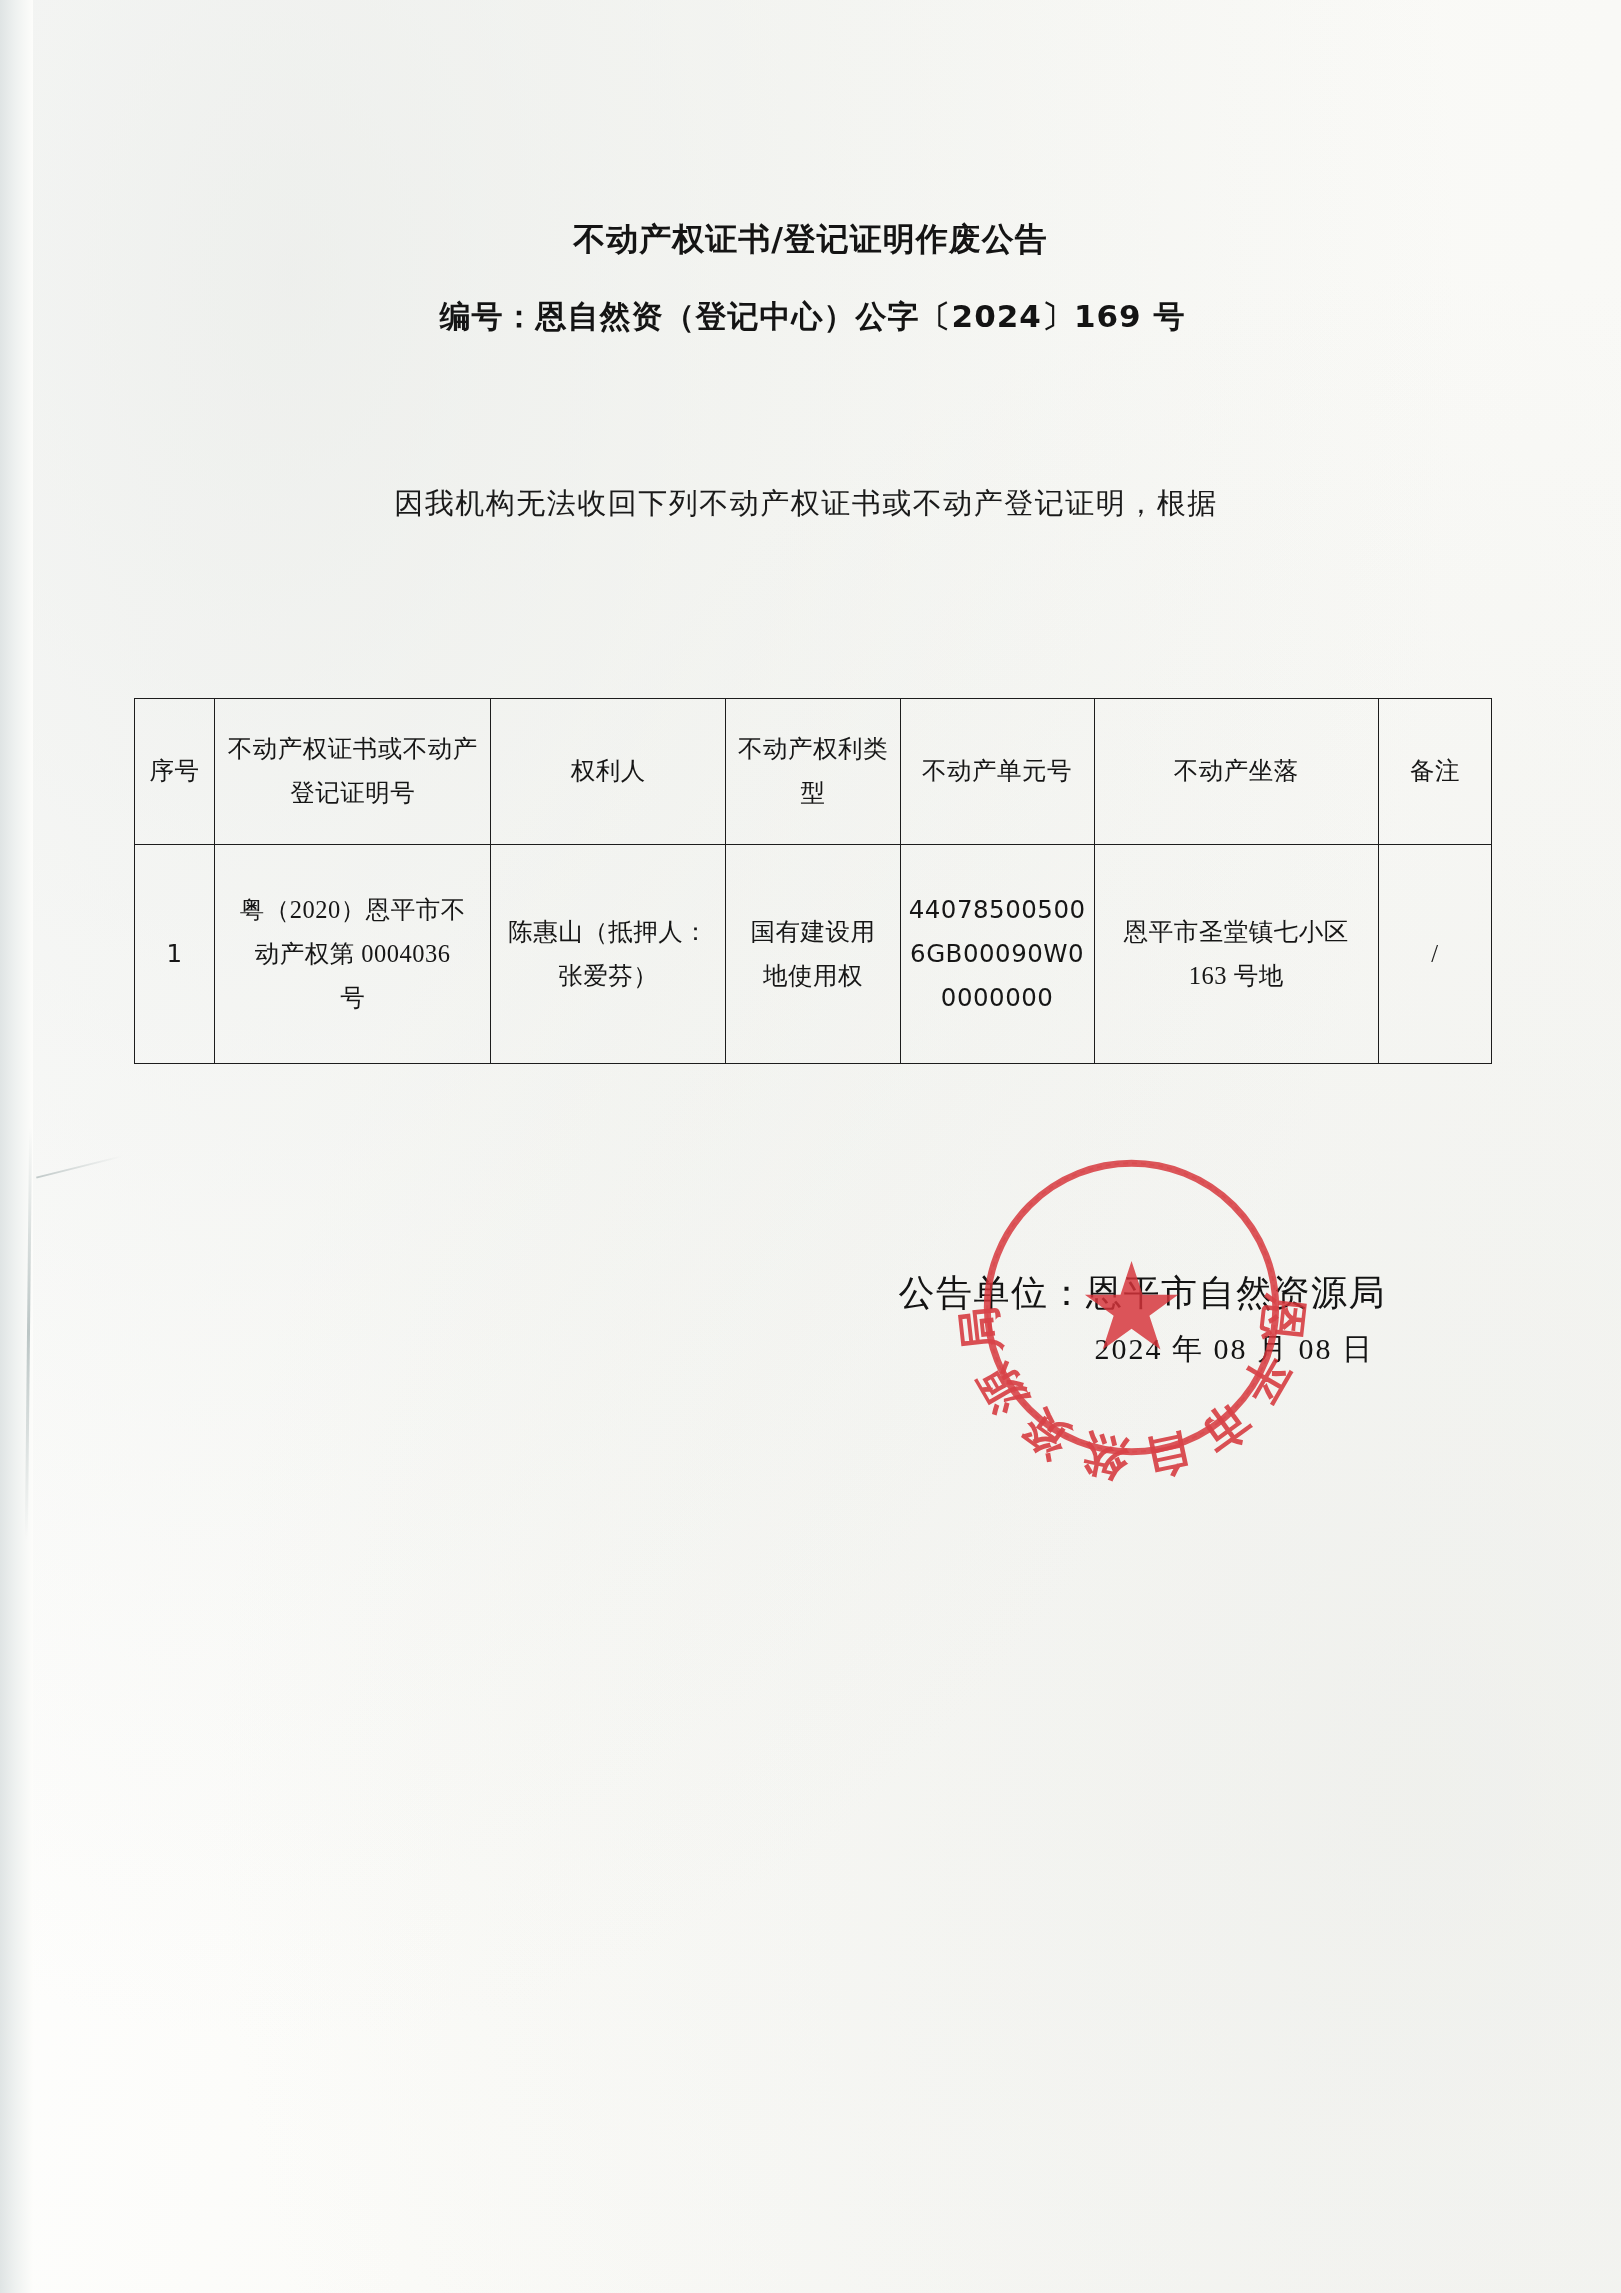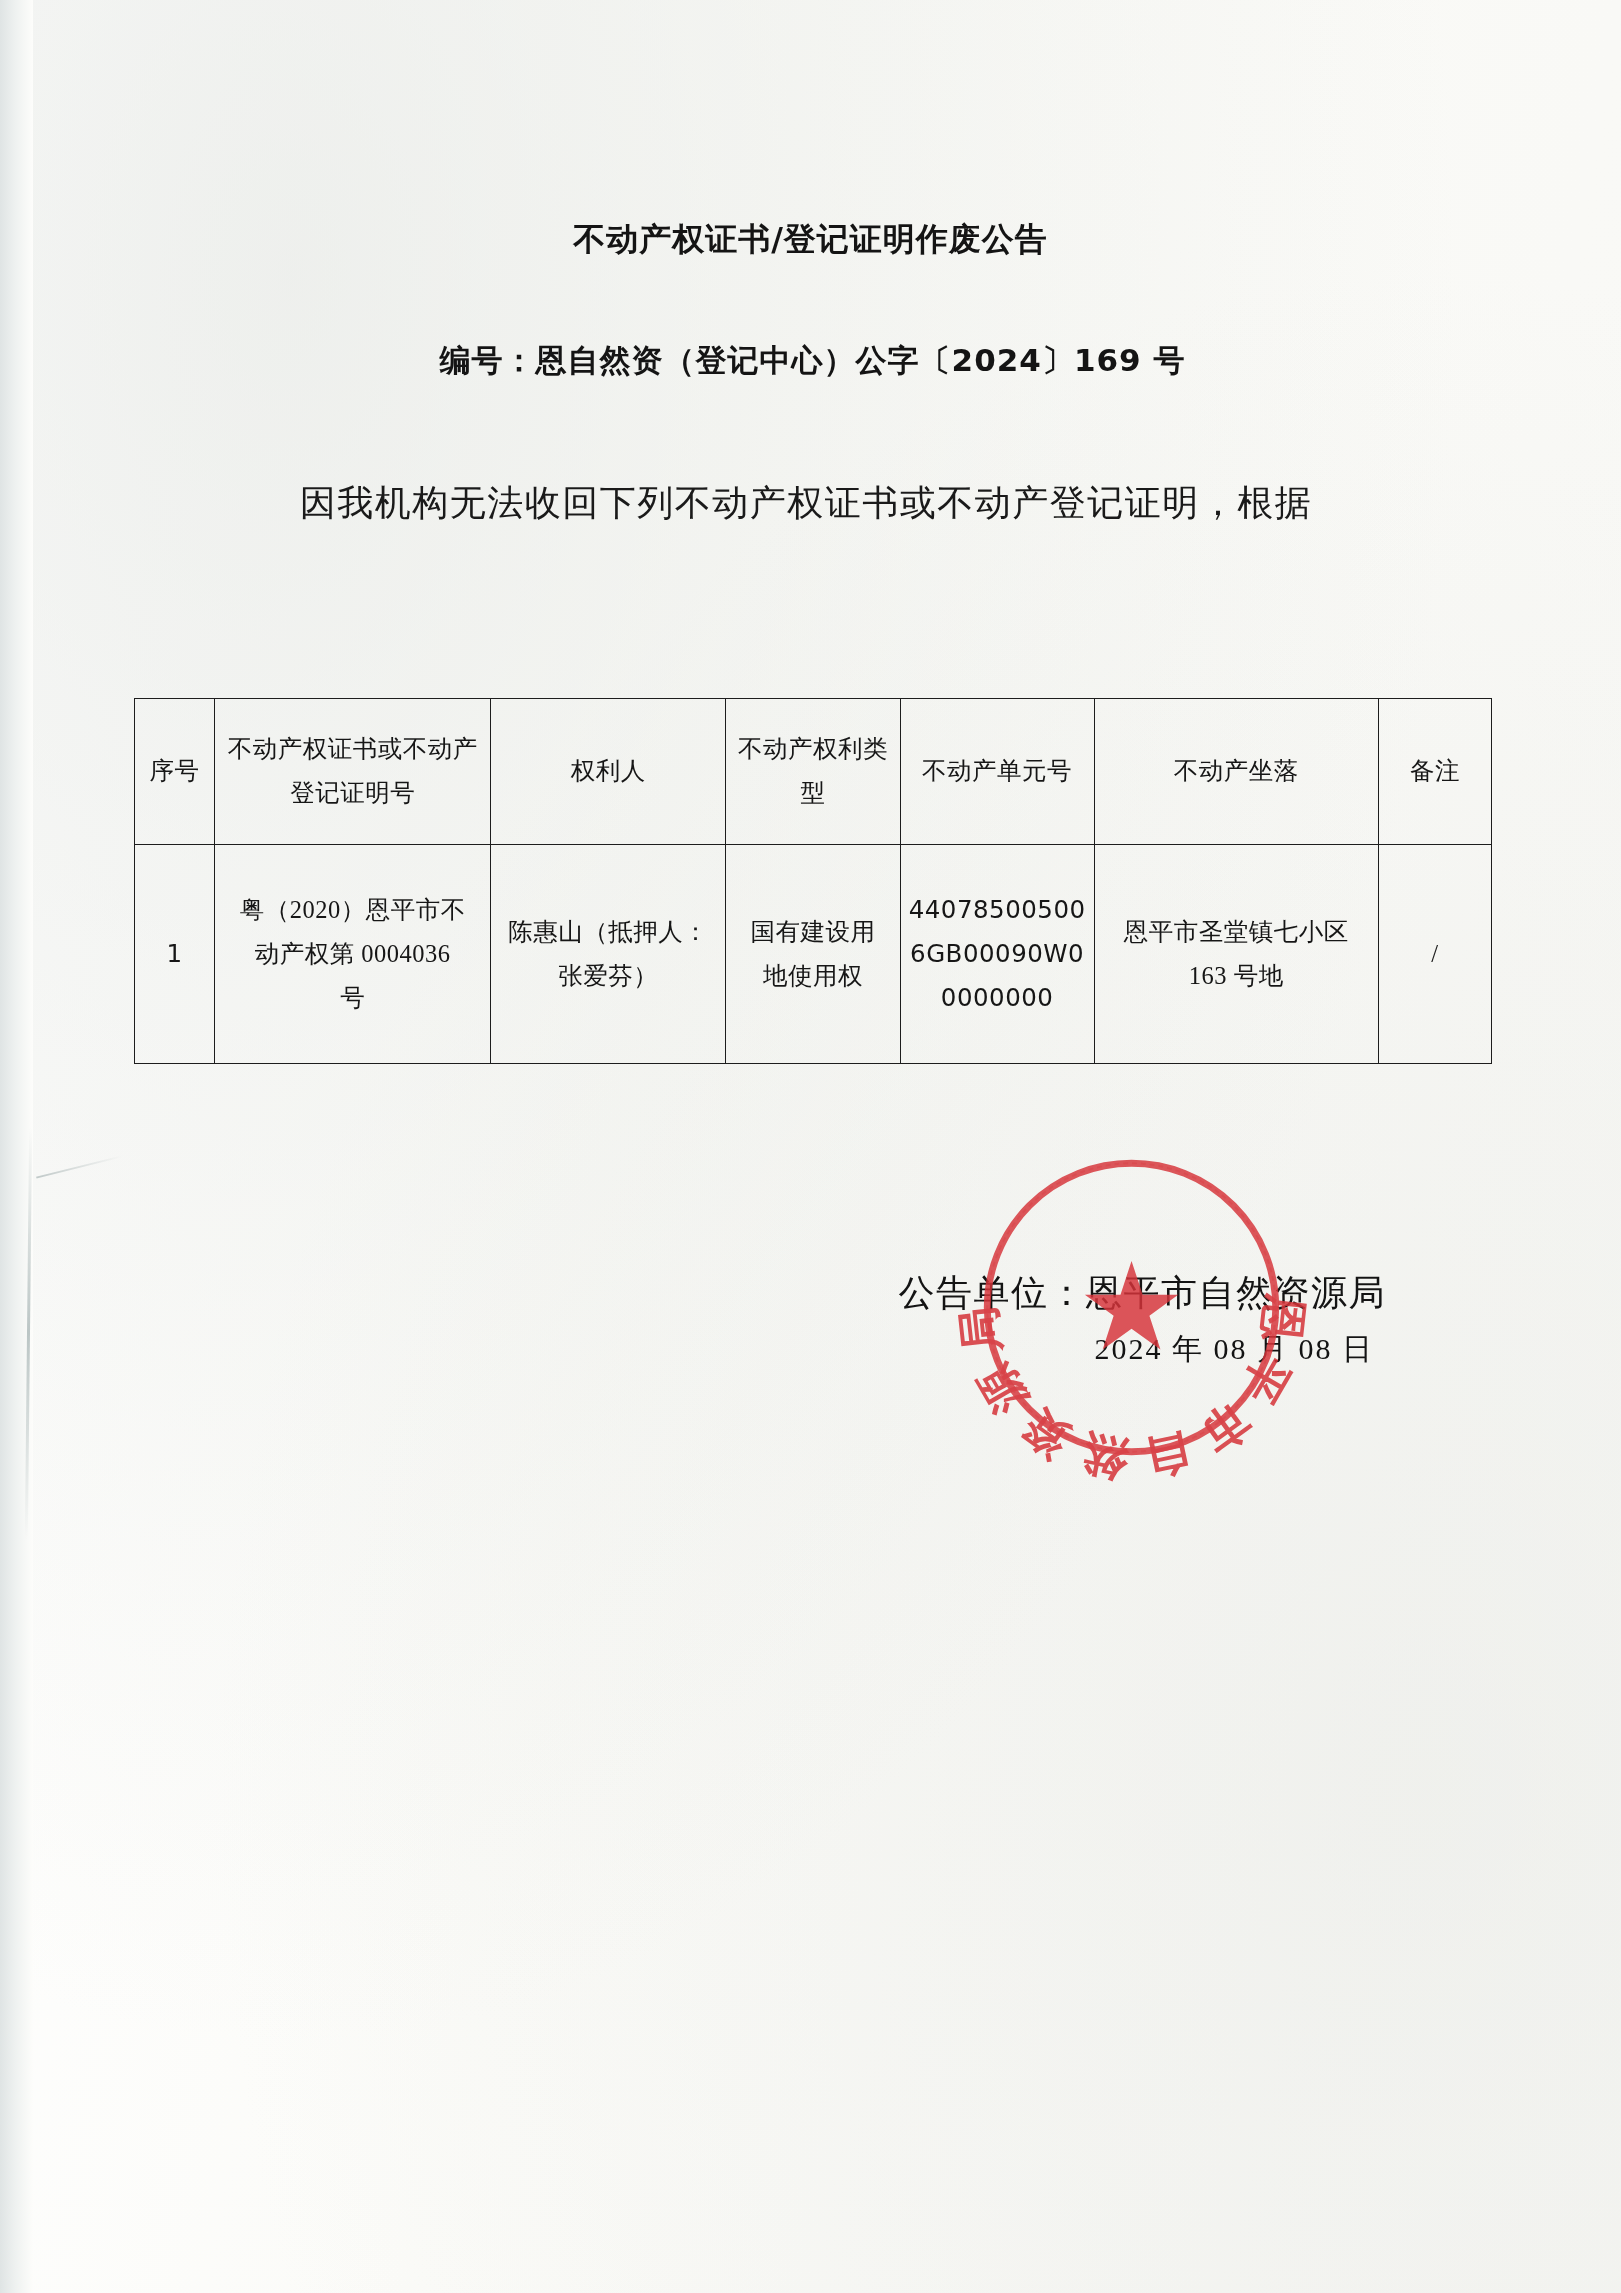--- a/index.html
+++ b/index.html
@@ -69,30 +69,29 @@
   .doc-number {
     position: absolute;
     left: 4px; right: 0;
     top: 296px;
     text-align: center;
     font-family: "DejaVu Sans", "Liberation Sans", sans-serif;
     font-weight: bold;
     font-size: 31px;
     letter-spacing: 1px;
     color: #141414;
-    margin-top: 44px;
   }
 
   .body-para {
     position: absolute;
     left: 192px;
     right: 201px;
     top: 461px;
     color: #1a1a1a;
-    font-size: 36px;
+    font-size: 29px;
     line-height: 84px;
     letter-spacing: 1.5px;
   }
   .body-line {
     display: block;
     text-align: center;
     white-space: nowrap;
   }
 
   table.notice-table {

